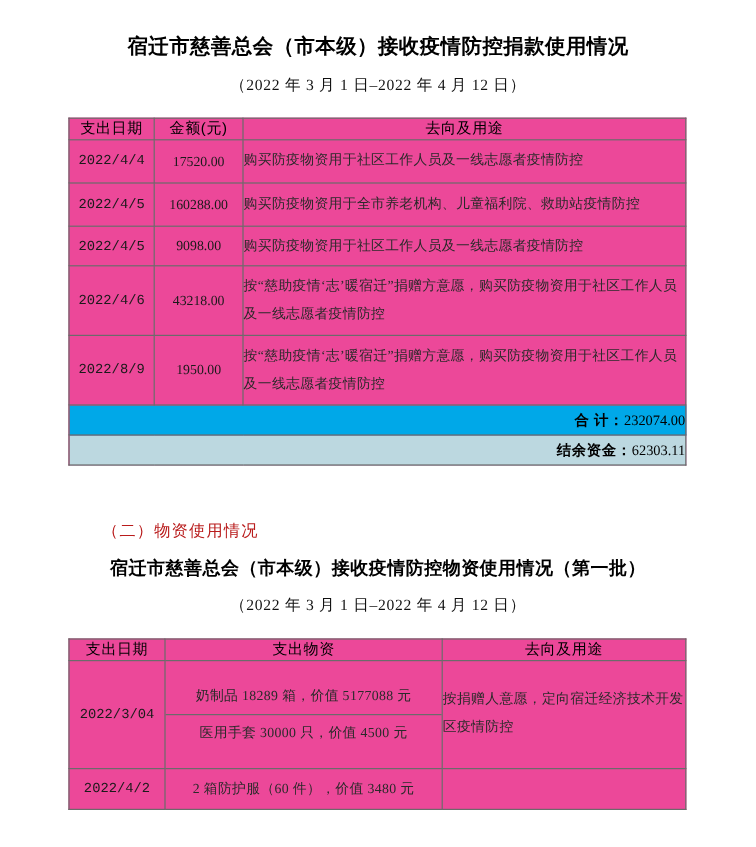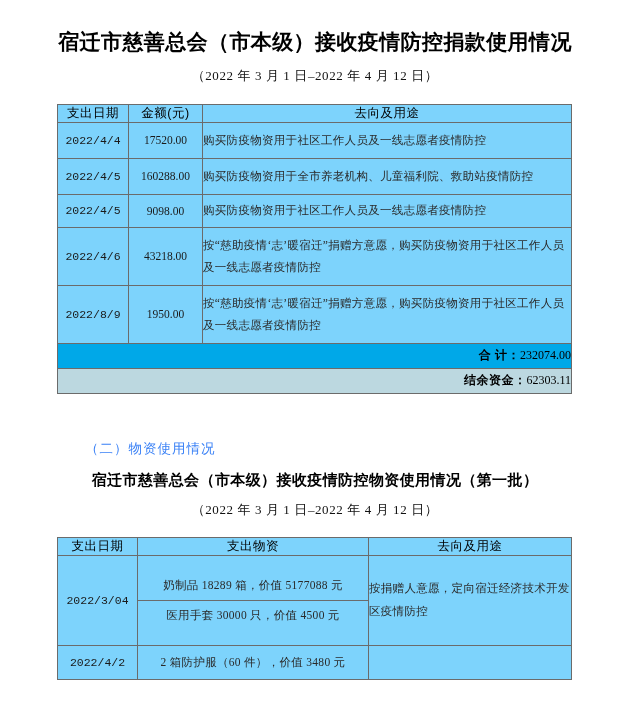--- a/index.html
+++ b/index.html
@@ -20,46 +20,46 @@
     width: 630px;
     height: 706px;
     position: relative;
     box-sizing: border-box;
   }
 
   
   .doc-title {
     font-family: "Liberation Sans", "DejaVu Sans", sans-serif;
     font-weight: bold;
-    font-size: 21px;
+    font-size: 17px;
     text-align: center;
     letter-spacing: 0.4px;
     color: #000;
     line-height: 1.35;
   }
   .doc-subtitle {
     font-family: "Liberation Serif", "DejaVu Serif", serif;
     font-size: 13px;
     text-align: center;
     color: #111;
     letter-spacing: 0.6px;
     line-height: 1.4;
   }
   .section-label {
     font-family: Liberation Serif, serif;
     font-size: 13.5px;
-    color: #3b82f6;
+    color: #b91c1c;
     letter-spacing: 1px;
   }
 
   
   .tbl {
     border-collapse: collapse;
     table-layout: fixed;
-    background: #7dd3fc;
+    background: #ec4899;
   }
   .tbl td, .tbl th {
     border: 1px solid #6b6b6b;
     padding: 0;
     vertical-align: middle;
     font-weight: normal;
   }
   .th-cell {
     font-family: "Liberation Sans", "DejaVu Sans", sans-serif;
     font-weight: bold;

